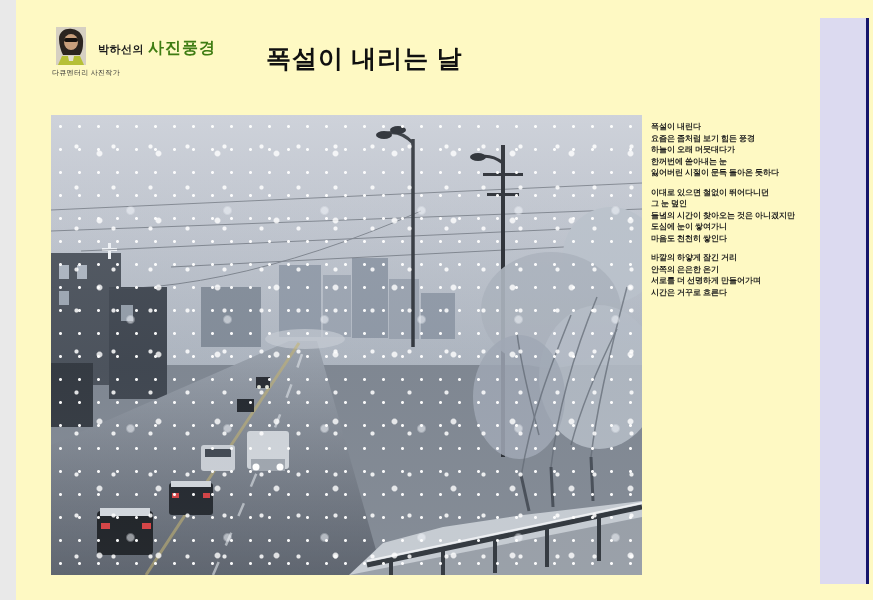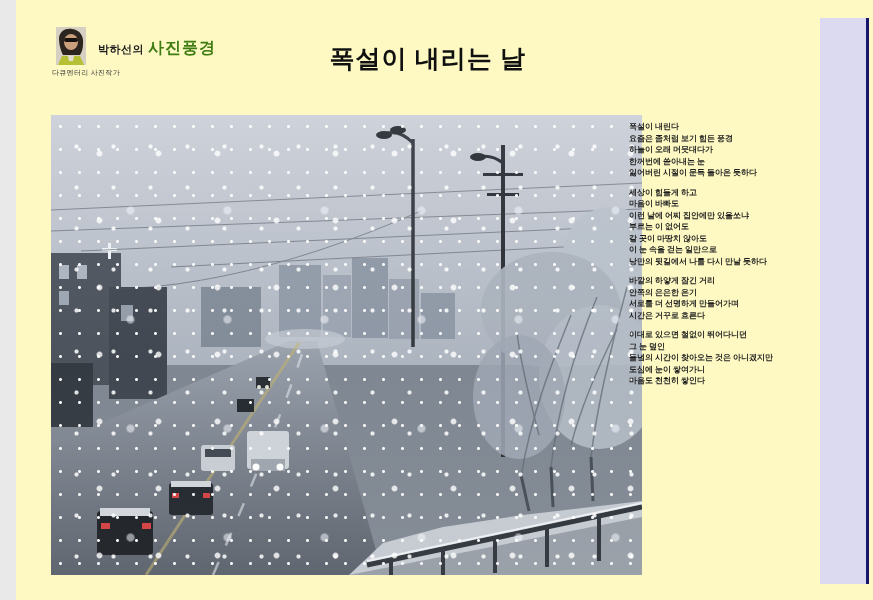--- a/index.html
+++ b/index.html
@@ -7,40 +7,40 @@
         font-family:"Liberation Sans",sans-serif;margin-left:16px;}
 
   
   #avatar{position:absolute;left:40px;top:27px;width:30px;height:38px;overflow:hidden;background:#cfc9bb;}
   #author-line{position:absolute;left:82px;top:38px;white-space:nowrap;}
   .author-prefix{font-size:11px;font-weight:bold;color:#1d1d1d;letter-spacing:.5px;}
   .column-name{font-size:16px;font-weight:bold;color:#3e7c12;letter-spacing:1px;margin-left:4px;}
   #author-role{position:absolute;left:36px;top:68px;font-size:7px;color:#333;letter-spacing:.3px;}
 
   
-  #page-title{position:absolute;left:250px;top:42px;width:260px;text-align:right;
+  #page-title{position:absolute;left:250px;top:42px;width:260px;text-align:left;
       font-family:"Liberation Serif",serif;font-weight:bold;font-size:25px;color:#101010;
       letter-spacing:1px;white-space:nowrap;}
 
   
   #photo{position:absolute;left:35px;top:115px;width:591px;height:460px;background:#b9c0ca;}
   #photo svg{position:absolute;left:0;top:0;}
   #snow-overlay{position:absolute;left:0;top:0;width:100%;height:100%;pointer-events:none;
     background-image:
       radial-gradient(circle, rgba(255,255,255,.95) 1px, rgba(255,255,255,0) 2px),
       radial-gradient(circle, rgba(255,255,255,.85) 1.5px, rgba(255,255,255,0) 2.6px),
       radial-gradient(circle, rgba(255,255,255,.80) 2.2px, rgba(255,255,255,0) 3.6px),
       radial-gradient(circle, rgba(243,246,251,.55) 3px, rgba(255,255,255,0) 5px);
     background-size:19px 23px, 37px 41px, 59px 67px, 97px 109px;
     background-position:0 0, 7px 11px, 19px 5px, 31px 41px;}
   #photo-haze{position:absolute;left:0;top:0;width:100%;height:100%;pointer-events:none;
     background:linear-gradient(rgba(255,255,255,.10), rgba(230,234,240,.04) 55%, rgba(255,255,255,.08));}
 
   
-  #poem{position:absolute;left:613px;top:121px;width:150px;color:#1e1e1e;
+  #poem{position:absolute;left:635px;top:121px;width:150px;color:#1e1e1e;
         font-family:"Liberation Serif",serif;font-weight:600;font-size:8px;line-height:11.5px;}
   #poem .stanza{margin:0 0 8px 0;white-space:nowrap;}
 
   
   #band{position:absolute;left:804px;top:18px;width:46px;height:566px;background:#dcdaf0;
         border-right:3px solid #16166b;}
 </style>
 </head>
 <body>
 
@@ -173,23 +173,22 @@
         <line x1="496" y1="414" x2="496" y2="452" stroke="#262c33" stroke-width="4"></line>
         <line x1="548" y1="403" x2="548" y2="446" stroke="#262c33" stroke-width="4"></line>
       </g>
     </svg>
     <div id="photo-haze"></div>
     <div id="snow-overlay"></div>
   </div>
 
   <div id="poem">
       <p class="stanza">폭설이 내린다<br>요즘은 좀처럼 보기 힘든 풍경<br>하늘이 오래 머뭇대다가<br>한꺼번에 쏟아내는 눈<br>잃어버린 시절이 문득 돌아온 듯하다</p>
-      <p class="stanza">세상이 힘들게 하고<br>마음이 바빠도<br>이런 날에 어찌 집안에만 있을쏘냐<br>부르는 이 없어도<br>갈 곳이 마땅치 않아도<br>이 눈 속을 걷는 일만으로<br>낭만의 뒷길에서 나를 다시 만날 듯하다</p>
+      <p class="stanza">이대로 있으면 철없이 뛰어다니던<br>그 눈 덮인<br>들녘의 시간이 찾아오는 것은 아니겠지만<br>도심에 눈이 쌓여가니<br>마음도 천천히 쌓인다</p>
       <p class="stanza">바깥의 하얗게 잠긴 거리<br>안쪽의 은은한 온기<br>서로를 더 선명하게 만들어가며<br>시간은 거꾸로 흐른다</p>
-      <p class="stanza">이대로 있으면 철없이 뛰어다니던<br>그 눈 덮인<br>들녘의 시간이 찾아오는 것은 아니겠지만<br>도심에 눈이 쌓여가니<br>마음도 천천히 쌓인다</p>
     </div>
 
   <div id="band">
     
     
     
   </div>
 
 </div>
 

